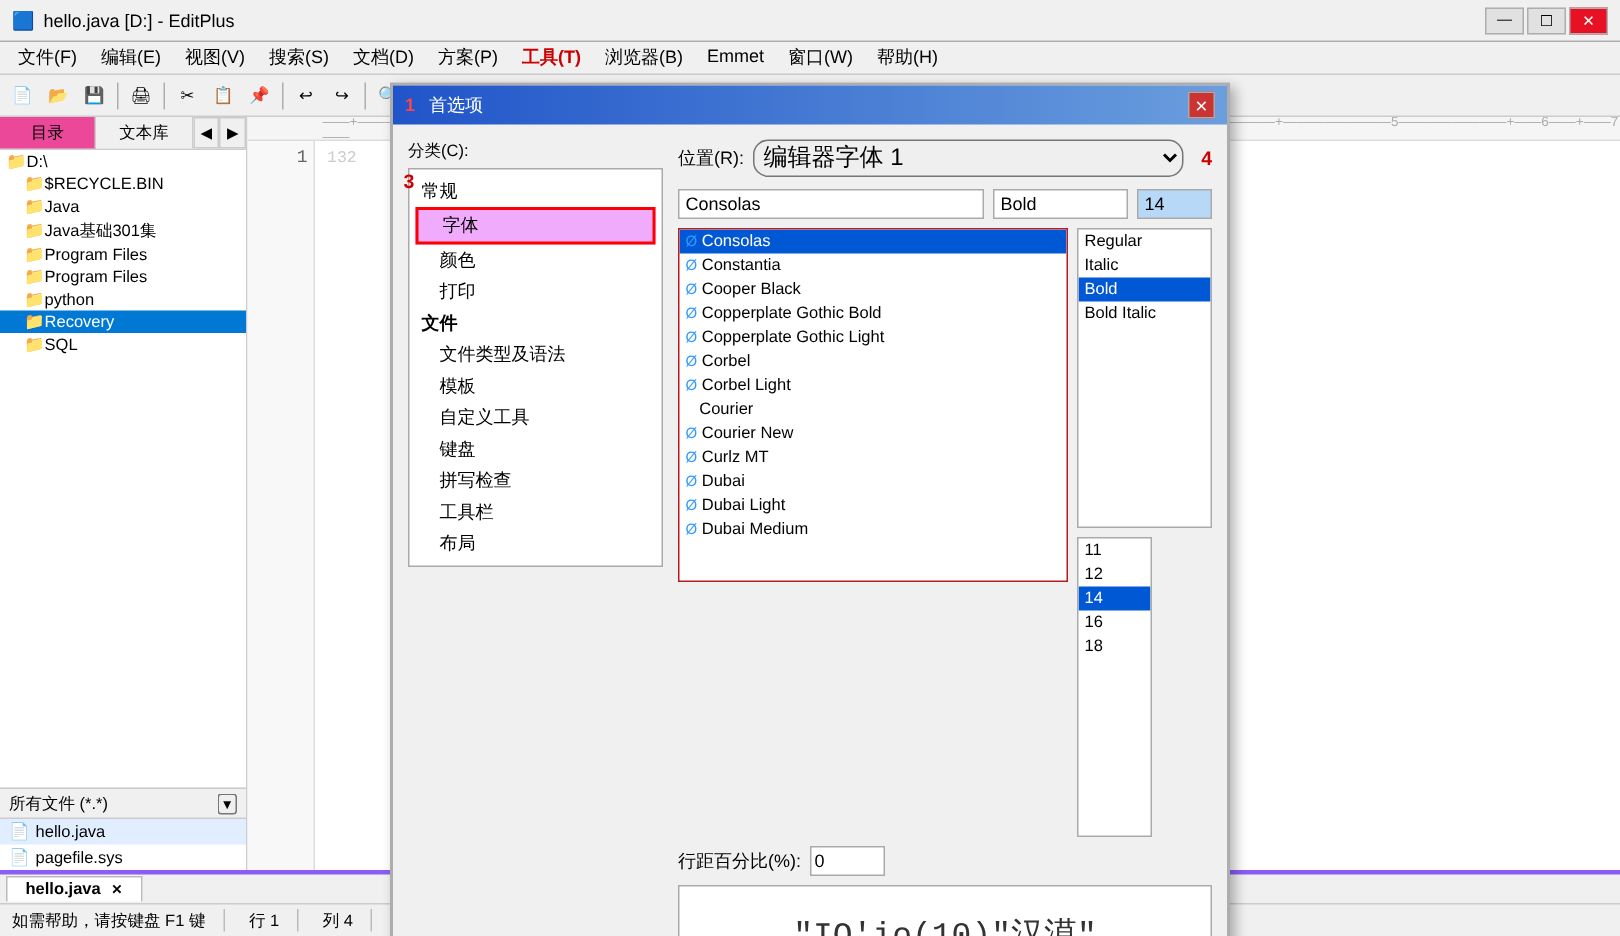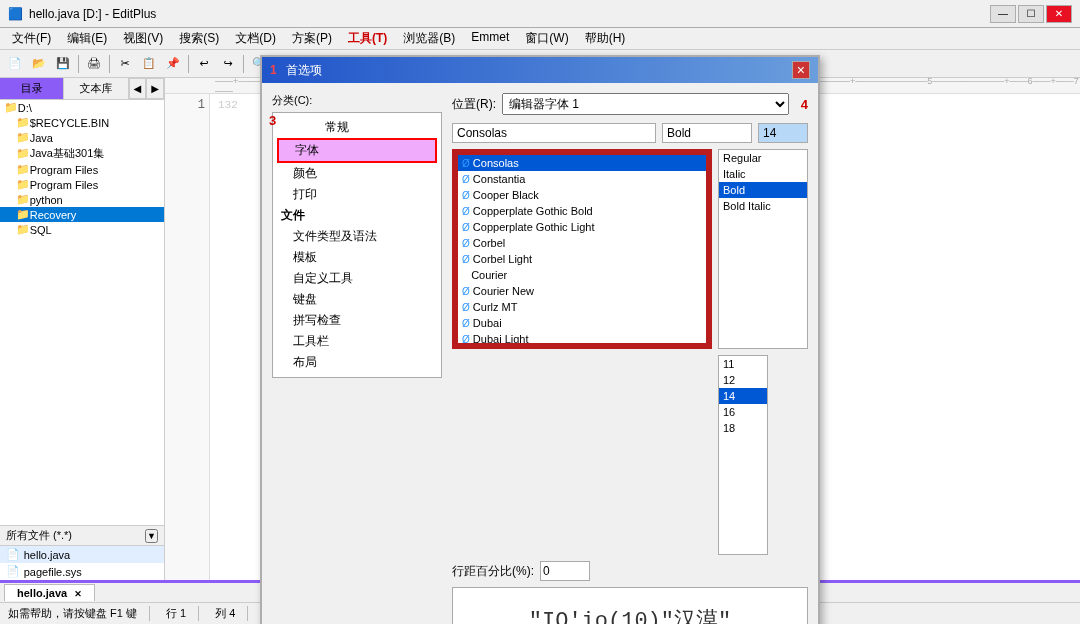--- a/index.html
+++ b/index.html
@@ -47,56 +47,56 @@
     .dialog-overlay { position: fixed; top: 0; left: 0; width: 1080px; height: 624px; display: flex; align-items: center; justify-content: center; z-index: 100; }
 
     
     .dialog { background: #f0f0f0; border: 2px solid #adadad; width: 560px; box-shadow: 3px 3px 8px rgba(0,0,0,0.3); position: absolute; top: 55px; left: 260px; }
     .dialog-title { background: linear-gradient(to right, #2054c9, #6a9edd); color: white; padding: 4px 8px; display: flex; justify-content: space-between; align-items: center; font-size: 12px; }
     .dialog-close { cursor: pointer; font-size: 14px; color: white; border: 1px solid #aaa; background: #cc3333; padding: 0 4px; }
     .dialog-body { padding: 10px; display: flex; gap: 10px; }
     .dialog-left { width: 170px; }
     .dialog-right { flex: 1; }
     .category-tree { border: 1px solid #aaa; background: white; padding: 4px; font-size: 12px; }
-    .cat-item { padding: 2px 4px; cursor: pointer; margin-left: 44px; }
+    .cat-item { padding: 2px 4px; cursor: pointer; }
     .cat-section { font-weight: bold; padding: 2px 4px; }
     .cat-child { padding: 2px 4px 2px 16px; cursor: pointer; }
     .cat-child.selected { background: #f0abfc; border: 1px solid #ff0000; padding-left: 16px; }
 
     
     .position-row { display: flex; align-items: center; gap: 6px; margin-bottom: 8px; }
     .position-label { font-size: 12px; }
-    .position-select { flex: 1; padding: 2px; font-size: 12px; }
+    .position-select { flex: 1; padding: 2px; font-size: 16px; border-radius: 10px; }
     .font-fields { display: flex; gap: 6px; margin-bottom: 6px; }
     .font-name-input { flex: 1; padding: 2px 4px; font-size: 12px; border: 1px solid #aaa; }
     .font-style-input { width: 90px; padding: 2px 4px; font-size: 12px; border: 1px solid #aaa; }
     .font-size-input { width: 50px; padding: 2px 4px; font-size: 12px; border: 1px solid #aaa; background: #b8d8f8; }
     .font-lists { display: flex; gap: 6px; margin-bottom: 6px; }
-    .font-name-list { flex: 1; border: 6px solid #b91c1c; background: white; height: 200px; overflow-y: auto; font-size: 11px; }
+    .font-name-list { flex: 1; border: 1px solid #b91c1c; background: white; height: 236px; overflow-y: auto; font-size: 11px; }
     .font-style-list { width: 90px; border: 1px solid #aaa; background: white; height: 200px; overflow-y: auto; font-size: 11px; }
     .font-size-list { width: 50px; border: 1px solid #aaa; background: white; height: 200px; overflow-y: auto; font-size: 11px; }
     .list-item-fl { padding: 2px 4px; cursor: pointer; }
     .list-item-fl.selected { background: #0058d4; color: white; }
     .list-item-bold { padding: 2px 4px; cursor: pointer; }
     .list-item-bold.selected { background: #0058d4; color: white; }
     .line-spacing-row { display: flex; align-items: center; gap: 6px; margin-bottom: 6px; }
     .line-spacing-label { font-size: 12px; }
     .line-spacing-input { width: 50px; padding: 2px; font-size: 12px; border: 1px solid #aaa; }
     .preview-box { border: 1px solid #aaa; background: white; height: 65px; display: flex; align-items: center; justify-content: center; font-size: 22px; font-family: 'Courier New', monospace; color: #333; margin-bottom: 6px; }
 
     
     ::-webkit-scrollbar { width: 12px; }
     ::-webkit-scrollbar-track { background: #f1f1f1; }
     ::-webkit-scrollbar-thumb { background: #c0c0c0; border: 1px solid #aaa; }
 
     .left-panel { width: 165px; background: #f0f0f0; border-right: 1px solid #ccc; overflow: hidden; display: flex; flex-direction: column; }
     .panel-header { display: flex; border-bottom: 1px solid #ccc; }
     .panel-tab { flex: 1; padding: 3px 4px; font-size: 11px; text-align: center; cursor: pointer; background: #f0f0f0; border-right: 1px solid #ccc; }
     .panel-tab:last-child { border-right: none; }
-    .panel-tab.active { background: #8b5cf6; }
+    .panel-tab.active { background: #ec4899; }
     .tree-container { background: white; flex: 1; overflow: auto; }
     .panel-bottom { border-top: 1px solid #ccc; background: #f0f0f0; }
     .all-files-header { display: flex; align-items: center; justify-content: space-between; padding: 2px 6px; border-bottom: 1px solid #ccc; }
     .all-files-label { font-size: 11px; }
     .bottom-file-list { background: white; font-size: 11px; }
     .bottom-file-item { padding: 2px 6px; cursor: pointer; display: flex; align-items: center; gap: 4px; }
     .bottom-file-item.active { background: #e0eeff; }
   </style>
 </head>
 <body>

